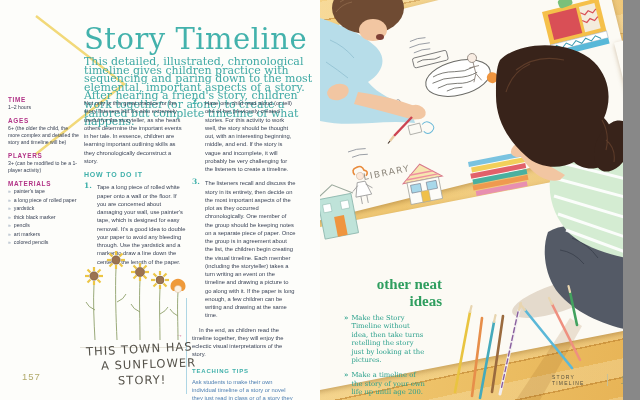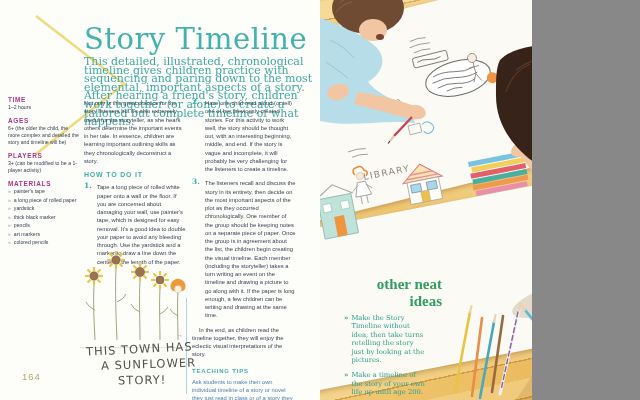--- a/index.html
+++ b/index.html
@@ -1,16 +1,16 @@
 <!DOCTYPE html>
 <html><head>
 <meta charset="utf-8">
 <style>
   html,body{margin:0;padding:0;background:#888;}
-  .spread{position:relative;width:532px;height:400px;overflow:hidden;background:#fdfdfa;
+  .spread{position:relative;width:623px;height:400px;overflow:hidden;background:#fdfdfa;
           font-family:"Liberation Sans",sans-serif;}
 
   
   .page-left{position:absolute;left:0;top:0;width:320px;height:400px;background:#fdfdfa;}
   .chevron-svg{position:absolute;left:24px;top:8px;}
   .lp-title{position:absolute;left:84px;top:22px;font-family:"DejaVu Serif",serif;
             font-size:29px;color:#43b2ac;letter-spacing:.5px;white-space:nowrap;}
   .lp-intro{position:absolute;left:84px;top:58px;width:232px;font-family:"DejaVu Serif",serif;
             font-size:11px;line-height:8.6px;color:#3fa9a4;}
   .sb{position:absolute;left:8px;top:96px;width:72px;color:#3a4356;}
@@ -215,21 +215,21 @@
           <path d="M-7,3 A 7.5 7.5 0 1 1 7,3 L 5,5 L -5,5 Z" fill="#ef9a3a"></path>
           <circle cy="3" r="3.6" fill="#fcf2e4" stroke="#d8b89a" stroke-width="0.5"></circle>
         </g>
       </g>
     </svg>
     <div class="draw-edge"></div>
     <div class="cap cap1">THIS TOWN HAS</div>
     <div class="cap cap2">A SUNFLOWER</div>
     <div class="cap cap3">STORY!</div>
 
-    <div class="pn-left">164</div>
+    <div class="pn-left">157</div>
   </div>
 
   <div class="page-right">
     <div class="floor-base"></div>
     <div class="planks"></div>
     <div class="floor-light"></div>
 
     <div class="paper paper-low"></div>
     <div class="paper paper-up"></div>
     <div class="paper paper-right"></div>

